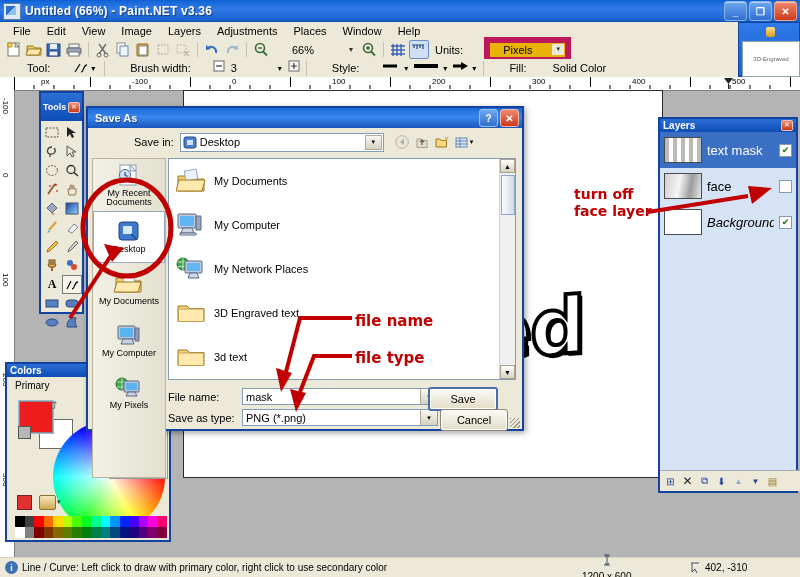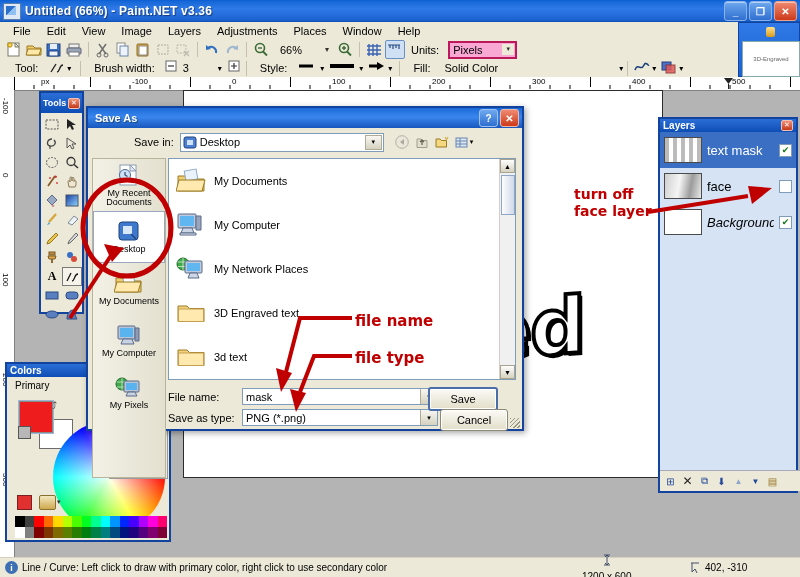--- a/index.html
+++ b/index.html
@@ -35,26 +35,26 @@
     display:flex;align-items:center;padding-left:5px;border-bottom:1px solid #e4e0cf;}
   #menubar .mi{padding:2px 8px;font-size:11px;color:#000;}
 
   
   #toolbar1{position:absolute;left:0;top:40px;width:800px;height:19px;background:#ece9d8;
     display:flex;align-items:center;padding-left:4px;}
   
   #toolbar2{position:absolute;left:0;top:59px;width:800px;height:18px;background:#ece9d8;
     display:flex;align-items:center;padding-left:6px;border-bottom:1px solid #d6d2c0;}
   .tbsep{width:1px;height:15px;background:#c5c0ac;margin:0 4px;}
-  .tbtxt{font-size:11px;color:#000;margin:0 9px;}
+  .tbtxt{font-size:11px;color:#000;margin:0 21px;}
   .tb-ico{width:18px;height:17px;margin:0 1px;position:relative;display:inline-block;}
 
   
-  .combo{height:14px;background:#f9a8d4;border:2px solid #be185d;display:flex;align-items:center;
-    font-size:11px;padding-left:3px;position:relative;}
+  .combo{height:14px;background:#eab308;border:6px solid #be185d;display:flex;align-items:center;
+    font-size:11px;padding-left:13px;position:relative;}
   .combo .arrow{position:absolute;right:1px;top:1px;width:12px;height:11px;
     background:#ece9d8;display:flex;align-items:center;justify-content:center;font-size:7px;color:#333;}
 
   
   #ruler-top{position:absolute;left:0;top:77px;width:800px;height:13px;background:#fff;
     border-bottom:1px solid #808080;overflow:hidden;font-size:8px;}
   #ruler-left{position:absolute;left:0;top:90px;width:14px;height:468px;background:#fff;
     border-right:1px solid #808080;overflow:hidden;font-size:8px;}
   .rt-lbl{position:absolute;top:1px;font-size:8px;color:#000;line-height:8px;padding-left:40px;}
   .rt-tick{position:absolute;background:#000;width:1px;}
@@ -65,21 +65,21 @@
   #workspace{position:absolute;left:15px;top:91px;width:785px;height:466px;background:#b4b4b4;}
   #canvas-doc{position:absolute;left:168px;top:-1px;width:480px;height:388px;background:#fff;
     border:1px solid #2b2b2b;box-sizing:border-box;overflow:hidden;}
   #canvas-text{position:absolute;left:225px;top:195px;font-size:78px;font-weight:bold;
     font-family:"DejaVu Sans", sans-serif;color:#fff;letter-spacing:-2px;
     -webkit-text-stroke:4px #000; text-shadow:3px 3px 0 #000; transform:skewY(-4deg);}
 
   
   #tools-palette{position:absolute;left:39px;top:91px;width:45px;height:223px;
     background:#ece9d8;border:2px solid #12439e;box-sizing:border-box;}
-  #tools-palette .ph{height:20px;background:linear-gradient(to bottom,#2b6fd6,#0d4db5);
+  #tools-palette .ph{height:28px;background:linear-gradient(to bottom,#2b6fd6,#0d4db5);
     display:flex;align-items:center;padding:0 2px;}
   #tools-palette .ph .t{color:#fff;font-size:9px;font-weight:bold;}
   .pclose{margin-left:auto;width:10px;height:9px;background:linear-gradient(to bottom,#f0907a,#c43818);
     border:1px solid #f4c0b0;color:#fff;font-size:7px;line-height:7px;text-align:center;border-radius:2px;}
   .toolgrid{display:grid;grid-template-columns:1fr 1fr;padding:2px 1px;gap:0;}
   .toolcell{width:20px;height:19px;display:flex;align-items:center;justify-content:center;}
   .toolcell.sel{background:#f6f4ea;border:1px solid #7a7a7a;box-sizing:border-box;}
 
   
   #colors-palette{position:absolute;left:5px;top:362px;width:166px;height:180px;

